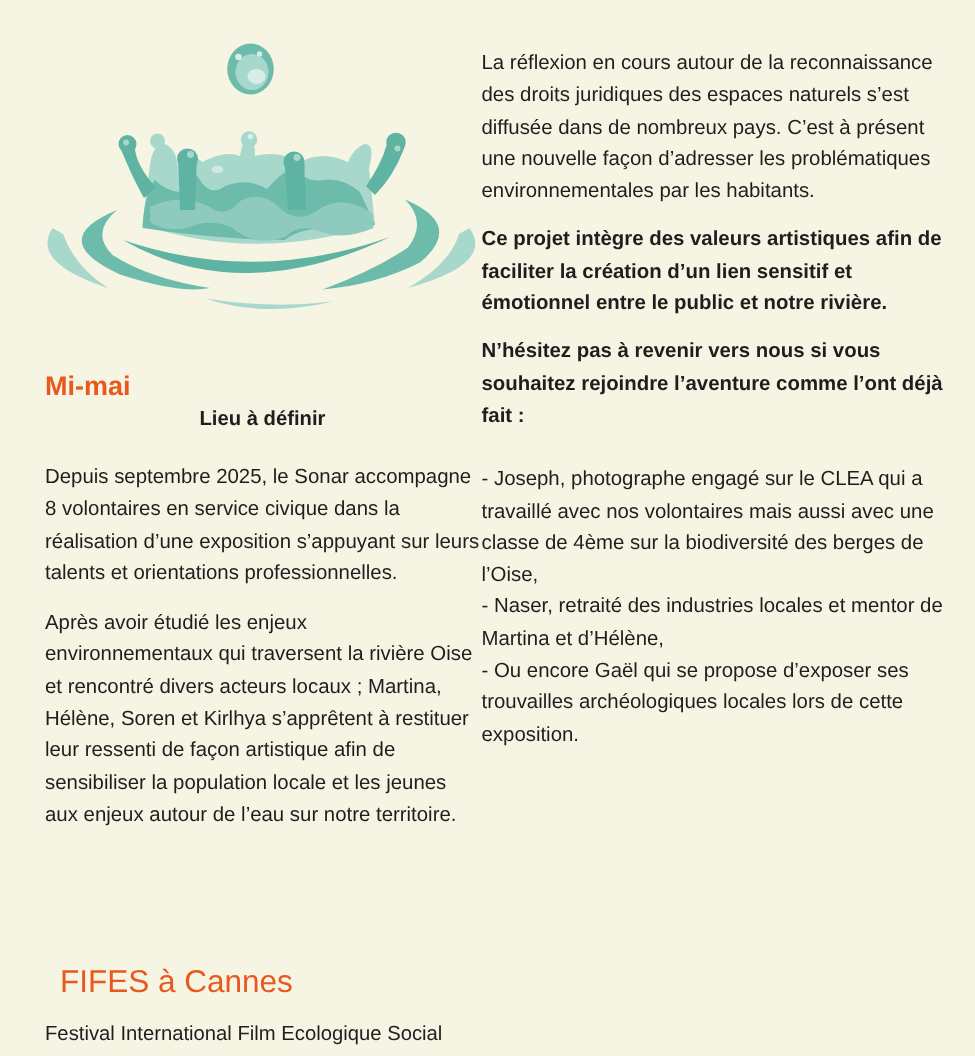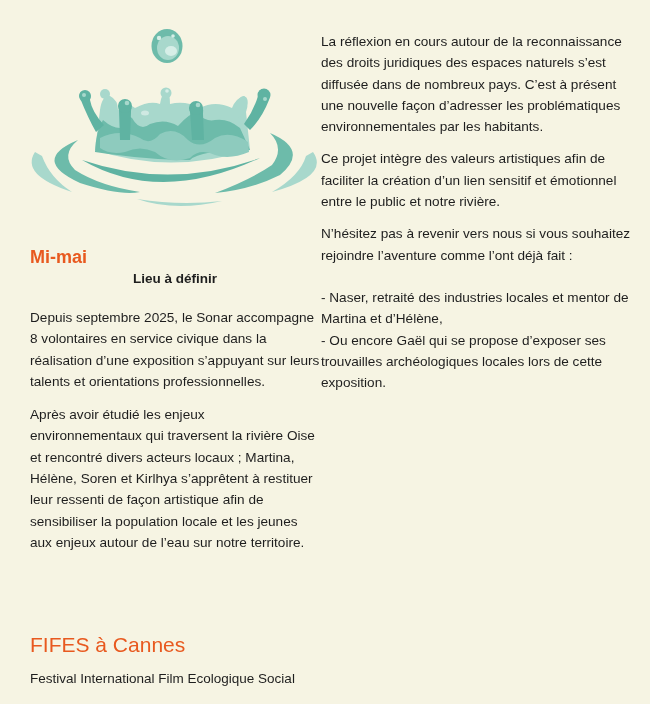--- a/index.html
+++ b/index.html
@@ -11,25 +11,25 @@
     position: relative;
   }
   .illustration { position: absolute; left: 0; top: 0; width: 325px; height: 235px; }
   .left { position: absolute; left: 30px; top: 246px; width: 290px; }
   .right { position: absolute; left: 321px; top: 31px; width: 310px; }
   .event-date { color: #e8591f; font-weight: bold; font-size: 18px; line-height: 22px; margin: 0; }
   .event-place { font-weight: bold; font-size: 13.5px; line-height: 18px; margin: 2px 0 0 0; text-align: center; }
   p.body { font-size: 13.6px; line-height: 21.3px; margin: 0; }
   .left p.body.first { margin-top: 19px; }
   .left p.body + p.body { margin-top: 12px; }
-  .right p.body + p.body { margin-top: 11px; }
+  .right p.body + p.body { margin-top: 11px; font-weight: bold; }
   .right .list { margin-top: 21px; font-size: 13.6px; line-height: 21.3px; }
   .list-item { display: block; }
   .footer { position: absolute; left: 30px; top: 632px; width: 600px; }
-  .festival-title { color: #e8591f; font-size: 21px; line-height: 26px; margin: 0; font-weight: normal; }
+  .festival-title { color: #e8591f; font-size: 21px; line-height: 26px; margin: 10px; font-weight: normal; }
   .festival-subtitle { font-size: 13.5px; line-height: 18px; margin: 12px 0 0 0; }
 </style>
 </head>
 <body>
 
 <div class="illustration">
   <svg width="325" height="235" viewBox="0 0 325 235">
 
     <ellipse cx="167" cy="46" rx="15.5" ry="17" fill="#6dbbaa"></ellipse>
     <ellipse cx="168" cy="48" rx="11" ry="12" fill="#a8d8cc"></ellipse>
@@ -76,20 +76,21 @@
   <div class="event-place">Lieu à définir</div>
   <p class="body first">Depuis septembre 2025, le Sonar accompagne 8 volontaires en service civique dans la réalisation d’une exposition s’appuyant sur leurs talents et orientations professionnelles.</p>
   <p class="body">Après avoir étudié les enjeux environnementaux qui traversent la rivière Oise et rencontré divers acteurs locaux ; Martina, Hélène, Soren et Kirlhya s’apprêtent à restituer leur ressenti de façon artistique afin de sensibiliser la population locale et les jeunes aux enjeux autour de l’eau sur notre territoire.</p>
 </div>
 
 <div class="right">
   <p class="body">La réflexion en cours autour de la reconnaissance des droits juridiques des espaces naturels s’est diffusée dans de nombreux pays. C’est à présent une nouvelle façon d’adresser les problématiques environnementales par les habitants.</p>
   <p class="body">Ce projet intègre des valeurs artistiques afin de faciliter la création d’un lien sensitif et émotionnel entre le public et notre rivière.</p>
   <p class="body">N’hésitez pas à revenir vers nous si vous souhaitez rejoindre l’aventure comme l’ont déjà fait :</p>
   <div class="list">
+    <span class="list-item">- Joseph, photographe engagé sur le CLEA qui a travaillé avec nos volontaires mais aussi avec une classe de 4ème sur la biodiversité des berges de l’Oise,</span>
     <span class="list-item">- Naser, retraité des industries locales et mentor de Martina et d’Hélène,</span>
     <span class="list-item">- Ou encore Gaël qui se propose d’exposer ses trouvailles archéologiques locales lors de cette exposition.</span>
   </div>
 </div>
 
 <div class="footer">
   <h2 class="festival-title">FIFES à Cannes</h2>
   <div class="festival-subtitle">Festival International Film Ecologique Social</div>
 </div>
 

